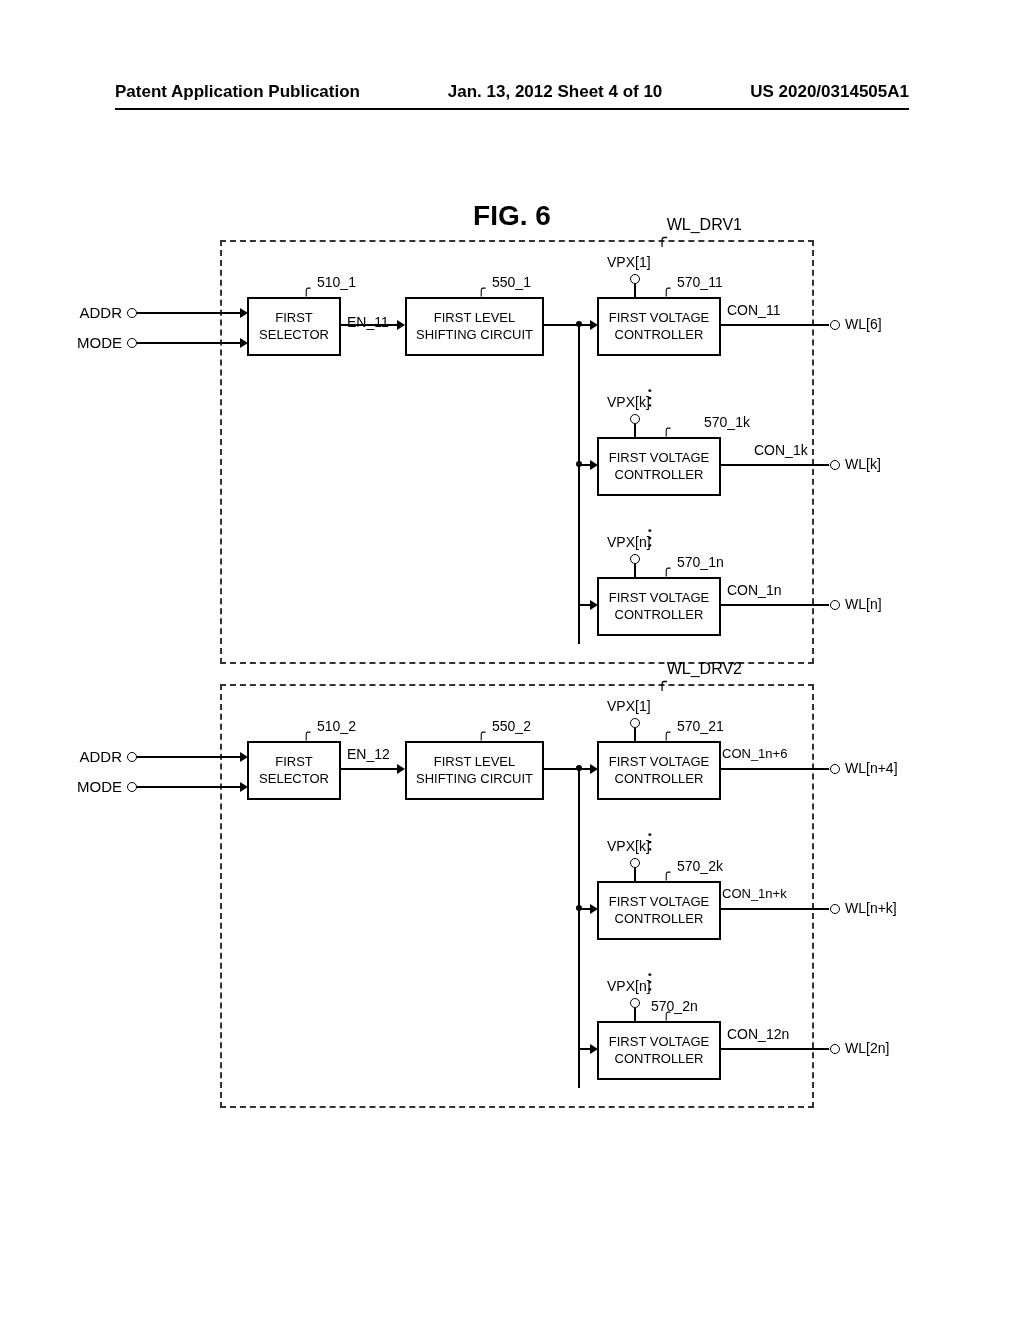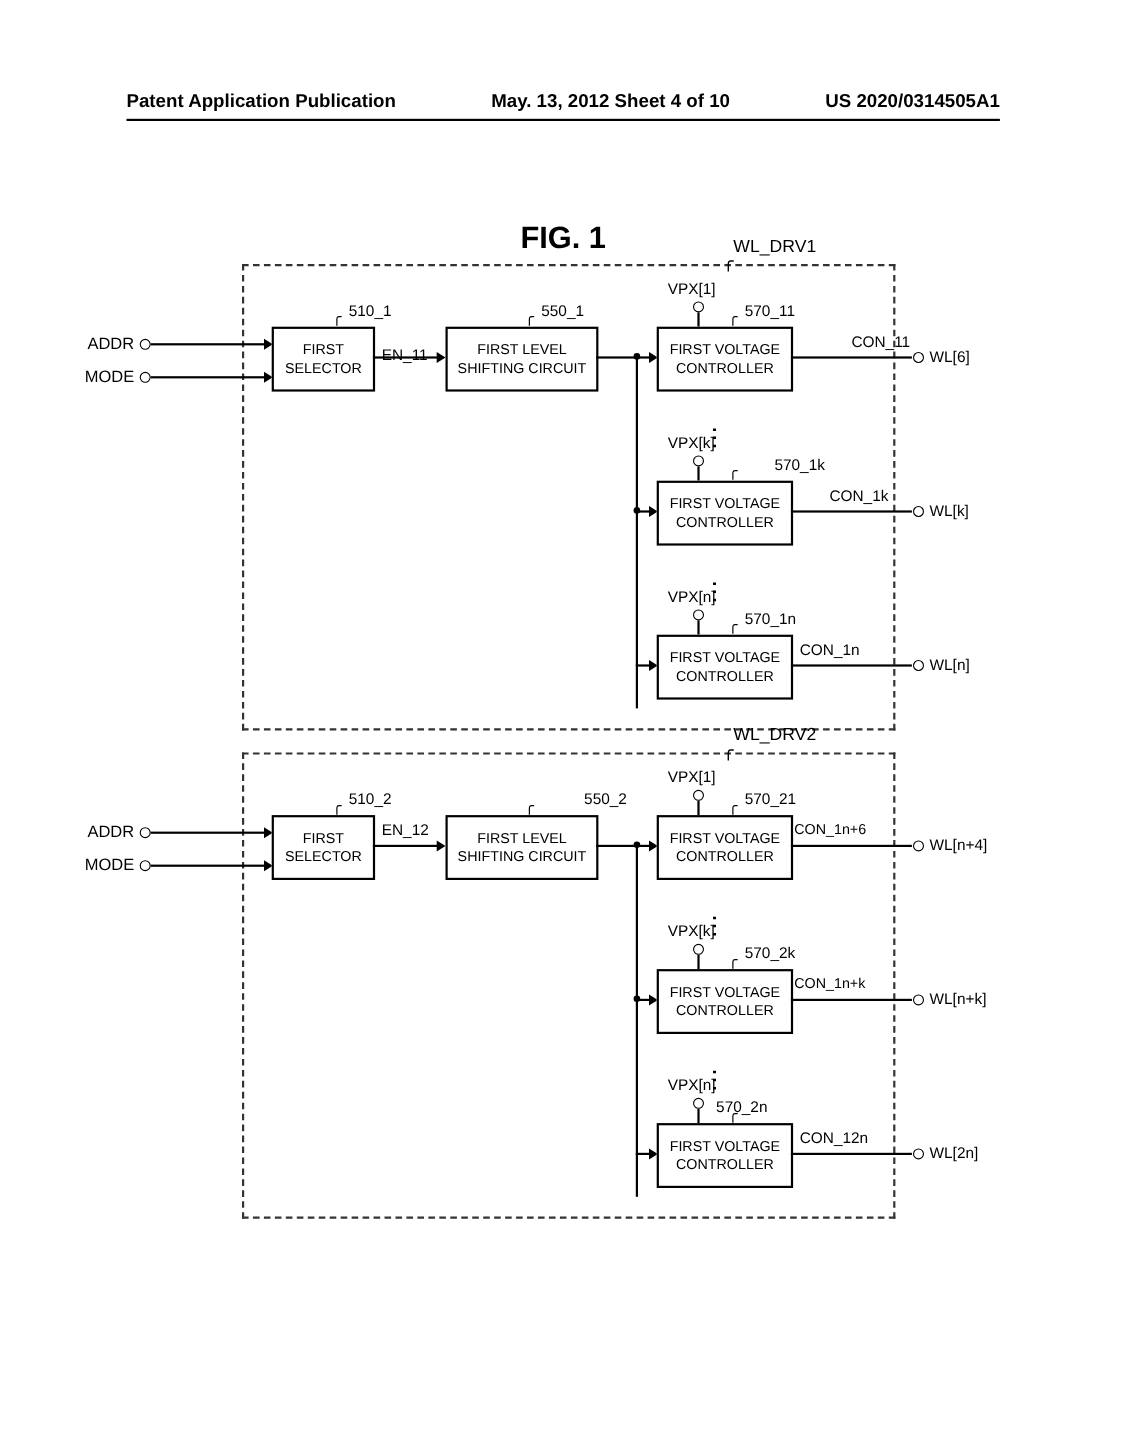--- a/index.html
+++ b/index.html
@@ -128,26 +128,26 @@
       height: 6px;
       background: black;
       border-radius: 50%;
     }
   </style>
 </head>
 <body>
 
 <div class="header">
   <span>Patent Application Publication</span>
-  <span>May. 13, 2012  Sheet 4 of 10</span>
+  <span>Jan. 13, 2012  Sheet 4 of 10</span>
   <span>US 2020/0314505A1</span>
 </div>
 <div class="header-line"></div>
 
-<div class="fig-title">FIG.  1</div>
+<div class="fig-title">FIG.  6</div>
 
 <div class="diagram-container">
 
   <div class="drv-block">
     <div class="drv-label-curve">╭</div>
     <div class="drv-label">WL_DRV1</div>
 
     <div class="input-label" style="left:-170px; top:62px;">ADDR</div>
     <div class="port-circle" style="left:-95px; top:66px;"></div>
     <div class="line-h" style="left:-85px; top:70px; width:105px;"></div>
@@ -179,21 +179,21 @@
     <div class="port-circle" style="left:408px; top:32px;"></div>
     <div class="line-v" style="left:412px; top:42px; width:2px; height:13px;"></div>
     <div class="ref-label" style="left:440px; top:38px;">╭</div>
     <div class="ref-label" style="left:455px; top:32px;">570_11</div>
     <div class="line-h" style="left:356px; top:82px; width:14px;"></div>
     <div class="arrow-right" style="left:368px; top:78px;"></div>
     <div class="small-node" style="left:354px; top:79px;"></div>
     <div class="block-box" style="left:375px; top:55px; width:120px; height:55px; white-space:pre-line;">FIRST VOLTAGE
 CONTROLLER</div>
     <div class="line-h" style="left:497px; top:82px; width:110px;"></div>
-    <div class="signal-label" style="left:505px; top:60px;margin-left:47px;">CON_11</div>
+    <div class="signal-label" style="left:505px; top:60px;">CON_11</div>
     <div class="port-circle" style="left:608px; top:78px;"></div>
     <div class="signal-label" style="left:623px; top:74px;">WL[6]</div>
 
     <div class="vdots" style="left:428px; top:132px;">⋯</div>
 
     <div class="signal-label" style="left:385px; top:152px;">VPX[k]</div>
     <div class="port-circle" style="left:408px; top:172px;"></div>
     <div class="line-v" style="left:412px; top:182px; width:2px; height:13px;"></div>
     <div class="ref-label" style="left:440px; top:178px;">╭</div>
     <div class="ref-label" style="left:482px; top:172px;">570_1k</div>
@@ -241,21 +241,21 @@
     <div class="ref-label" style="left:80px; top:38px;">╭</div>
     <div class="ref-label" style="left:95px; top:32px;">510_2</div>
     <div class="block-box" style="left:25px; top:55px; width:90px; height:55px; white-space:pre-line;">FIRST
 SELECTOR</div>
 
     <div class="line-h" style="left:117px; top:82px; width:60px;"></div>
     <div class="arrow-right" style="left:175px; top:78px;"></div>
     <div class="signal-label" style="left:125px; top:60px;">EN_12</div>
 
     <div class="ref-label" style="left:255px; top:38px;">╭</div>
-    <div class="ref-label" style="left:270px; top:32px;margin-left:39px;">550_2</div>
+    <div class="ref-label" style="left:270px; top:32px;">550_2</div>
     <div class="block-box" style="left:183px; top:55px; width:135px; height:55px; white-space:pre-line;">FIRST LEVEL
 SHIFTING CIRCUIT</div>
 
     <div class="line-h" style="left:320px; top:82px; width:38px;"></div>
     <div class="line-v" style="left:356px; top:82px; height:320px;"></div>
 
     <div class="signal-label" style="left:385px; top:12px;">VPX[1]</div>
     <div class="port-circle" style="left:408px; top:32px;"></div>
     <div class="line-v" style="left:412px; top:42px; width:2px; height:13px;"></div>
     <div class="ref-label" style="left:440px; top:38px;">╭</div>

